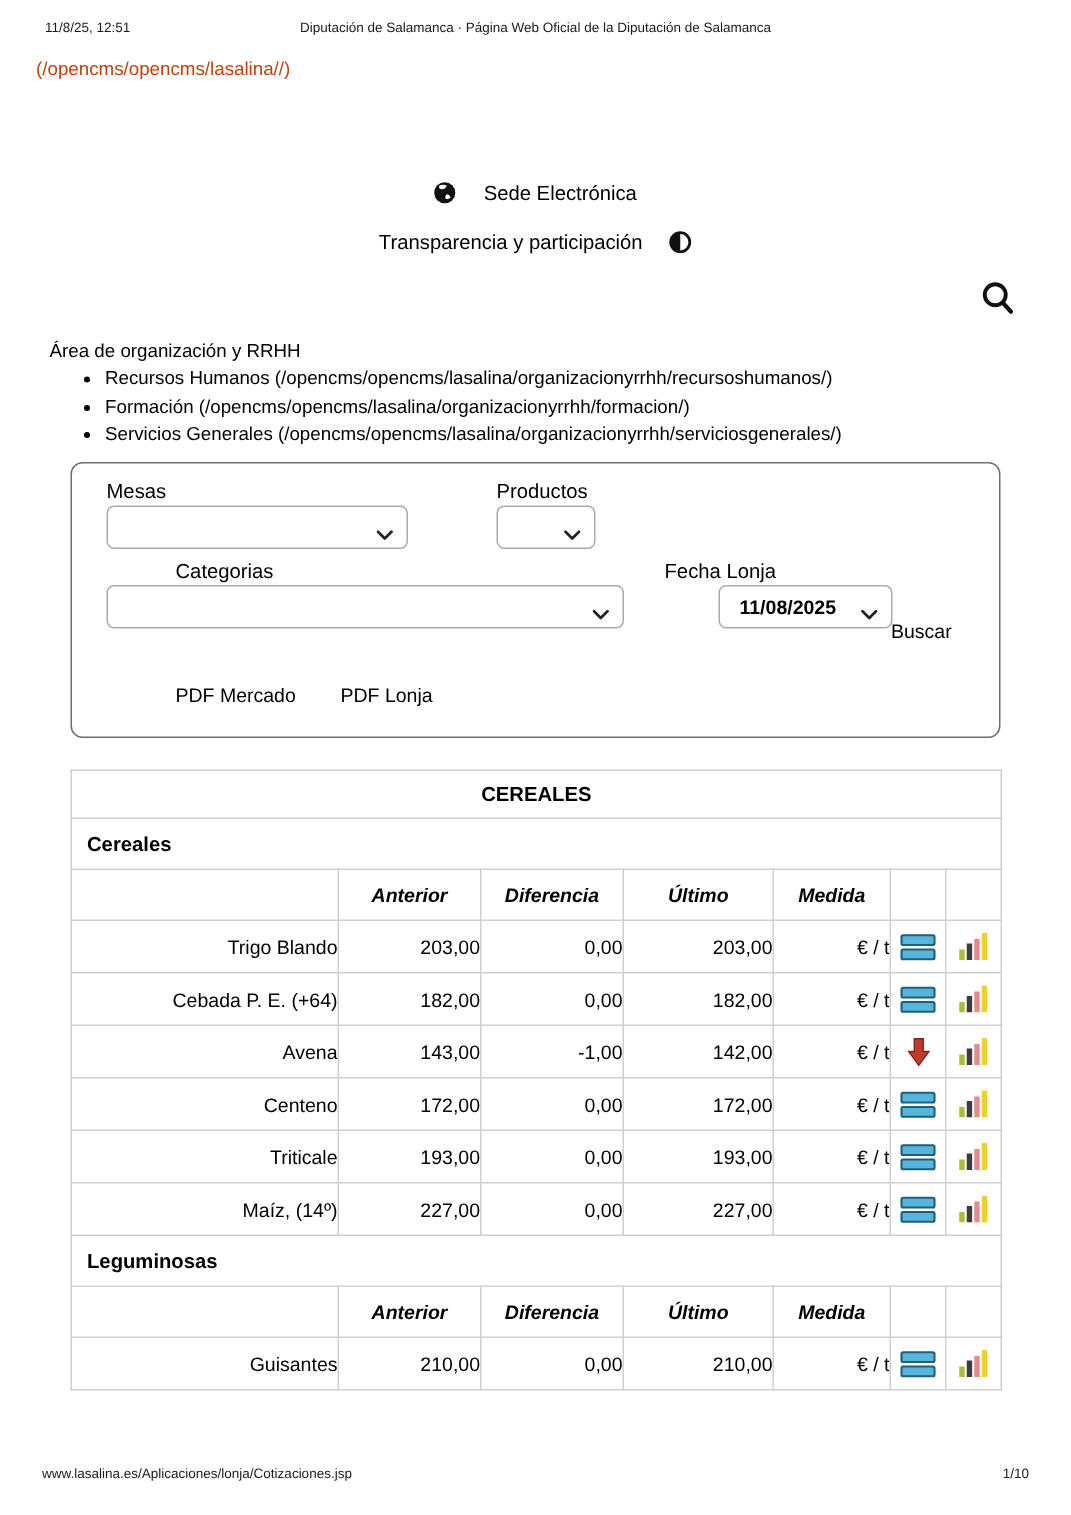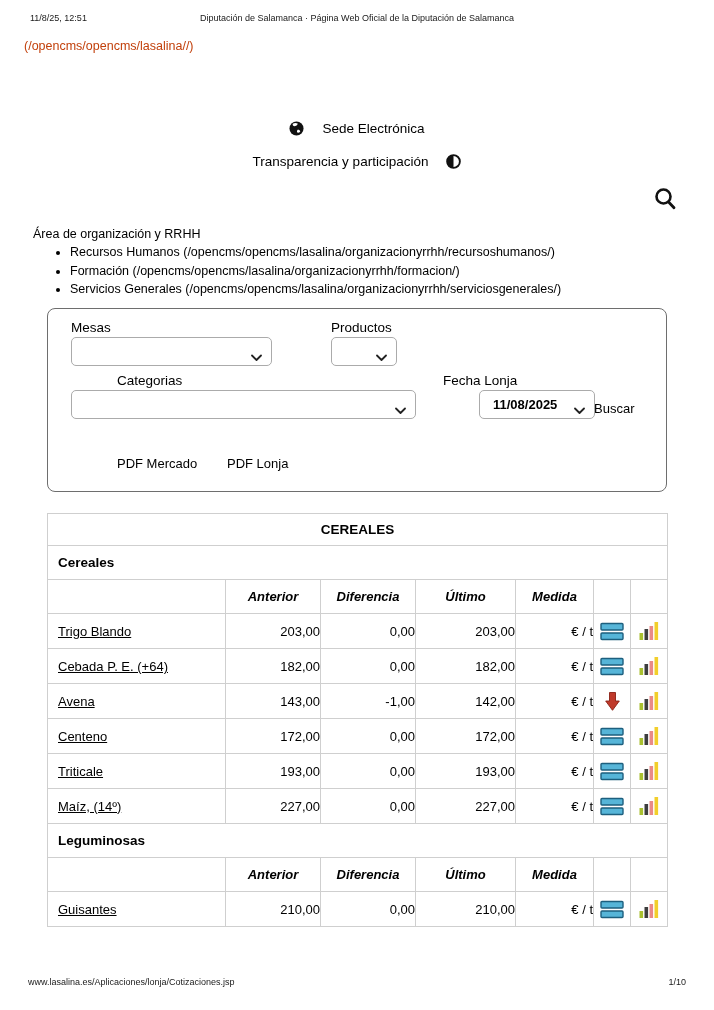--- a/index.html
+++ b/index.html
@@ -35,33 +35,33 @@
   .lbl-productos { left:283px; top:11px; }
   .lbl-categorias { left:23px; top:64px;margin-left:46px; }
   .lbl-fecha { left:395px; top:64px; }
   .sel { position:absolute; height:29px; border:1.5px solid #ababab; border-radius:5px; background:#fff; cursor:pointer; }
   .sel-mesas { left:23px; top:28px; width:201px; }
   .sel-productos { left:283px; top:28px; width:66px; }
   .sel-categorias { left:23px; top:81px; width:345px; }
   .sel-fecha { left:391px; top:81px; width:116px;margin-left:40px; }
   .chev { position:absolute; right:9px; top:10px; }
   .sel-value { position:absolute; left:13px; top:6px; font-size:13px; font-weight:bold; }
-  .buscar { position:absolute; left:546px; top:92px; font-size:13px; cursor:pointer; }
+  .buscar { position:absolute; left:546px; top:104px; font-size:13px; cursor:pointer; }
   .pdf-link { position:absolute; top:147px; font-size:13px; cursor:pointer;margin-left:39px; }
   .pdf-mercado { left:30px; }
   .pdf-lonja { left:140px; }
 
   
   .lonja-table { position:absolute; left:47px; top:513px; width:620px; border-collapse:collapse; table-layout:fixed; font-size:13px; }
   .lonja-table td, .lonja-table th { border:1px solid #cfcfcf; background:#fff; overflow:hidden; }
   .t-title { height:32px; font-size:13.5px; font-weight:bold; text-align:center; }
   .sec td { height:34px; font-size:13.5px; font-weight:bold; text-align:left; padding-left:10px; }
   .hdr td { height:34px; font-style:italic; font-weight:bold; text-align:center; }
   .row td { height:35px; }
-  .c-name { text-align:left; padding-left:10px;text-decoration:underline; }
+  .c-name { text-align:right; padding-left:10px; }
   .c-num { text-align:right; }
   .c-ico { text-align:center; vertical-align:middle; }
   .c-ico svg { vertical-align:middle; }
 </style>
 </head>
 <body>
 
 <div class="page">
 
   <div class="print-header">

